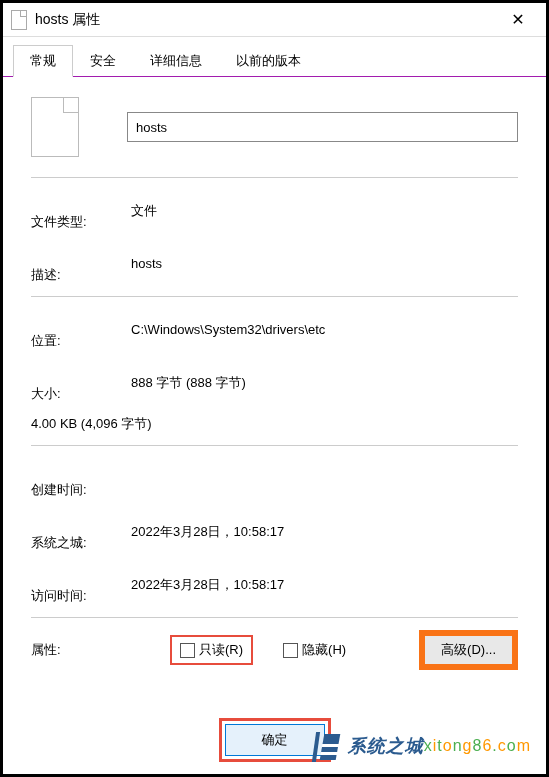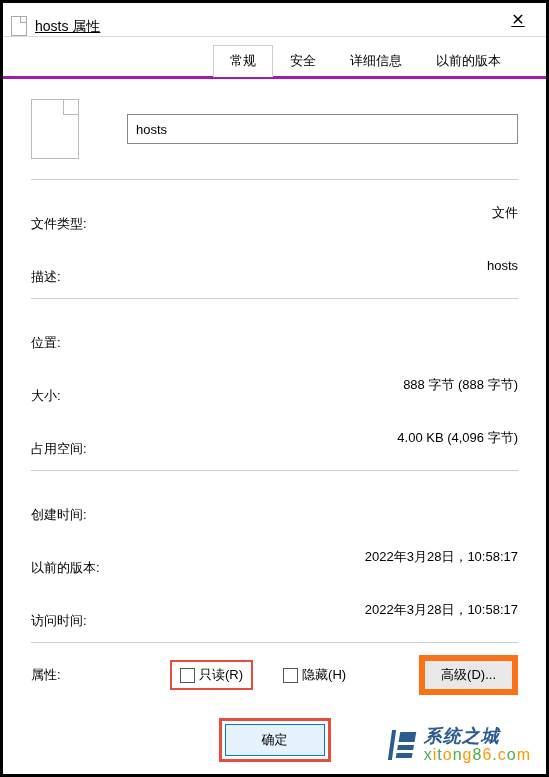--- a/index.html
+++ b/index.html
@@ -12,24 +12,23 @@
       font-size: 13px;
       background: #fff;
       width: 549px;
       height: 777px;
       position: relative;
       border: 3px solid #000;
     }
     .titlebar {
       height: 34px;
       display: flex;
-      align-items: flex-end;
+      align-items: center;
       padding: 0 8px;
       border-bottom: 1px solid #ddd;
-      text-decoration: underline;
     }
     .titlebar-icon {
       width: 16px;
       height: 20px;
       border: 1px solid #aaa;
       background: #fff;
       margin-right: 8px;
       position: relative;
     }
     .titlebar-icon::after {
@@ -51,23 +50,22 @@
       height: 100%;
       display: flex;
       align-items: center;
       justify-content: center;
       font-size: 16px;
       cursor: pointer;
     }
     .tabs {
       display: flex;
       padding: 8px 28px 0 10px;
-      border-bottom: 3px solid #a21caf;
-      position: relative;
-      justify-content: flex-end;
+      border-bottom: 1px solid #a21caf;
+      position: relative;
     }
     .tab {
       padding: 6px 16px;
       font-size: 13px;
       cursor: pointer;
       border: 1px solid transparent;
       border-bottom: none;
       position: relative;
     }
     .tab.active {
@@ -122,21 +120,20 @@
       align-items: center;
       margin: 12px 0;
     }
     .prop-label {
       width: 100px;
       flex-shrink: 0;
       margin-top: 23px;
     }
     .prop-value {
       flex: 1;
-      text-align: right;
     }
     .attr-row {
       display: flex;
       align-items: center;
       margin: 12px 0;
       gap: 39px;
     }
     .attr-label {
       width: 100px;
       flex-shrink: 0;
@@ -221,21 +218,21 @@
       position: absolute;
       right: 4px;
       top: 4px;
       width: 16px;
       height: 26px;
       background: linear-gradient(#2b5b8f 40%, #fff 40%, #fff 50%, #2b5b8f 50%, #2b5b8f 70%, #fff 70%, #fff 80%, #2b5b8f 80%);
       transform: skewX(-10deg);
     }
     .wm-text {
       display: flex;
-      flex-direction: column;
+      flex-direction: row;
       line-height: 1.1;
     }
     .wm-title {
       font-size: 18px;
       font-weight: bold;
       color: #2b5b8f;
       font-style: italic;
       letter-spacing: 1px;
     }
     .wm-url {
@@ -277,40 +274,40 @@
 
   <div class="prop-row">
     <div class="prop-label">描述:</div>
     <div class="prop-value">hosts</div>
   </div>
 
   <hr class="divider">
 
   <div class="prop-row">
     <div class="prop-label">位置:</div>
+    <div class="prop-value">C:\Windows\System32\drivers\etc</div>
   </div>
 
   <div class="prop-row">
     <div class="prop-label">大小:</div>
     <div class="prop-value">888 字节 (888 字节)</div>
   </div>
 
   <div class="prop-row">
-    <div class="prop-label">占用空间:</div>
     <div class="prop-value">4.00 KB (4,096 字节)</div>
   </div>
 
   <hr class="divider">
 
   <div class="prop-row">
     <div class="prop-label">创建时间:</div>
   </div>
 
   <div class="prop-row">
-    <div class="prop-label">以前的版本:</div>
+    <div class="prop-label">系统之城:</div>
     <div class="prop-value">2022年3月28日，10:58:17</div>
   </div>
 
   <div class="prop-row">
     <div class="prop-label">访问时间:</div>
     <div class="prop-value">2022年3月28日，10:58:17</div>
   </div>
 
   <hr class="divider">
 

